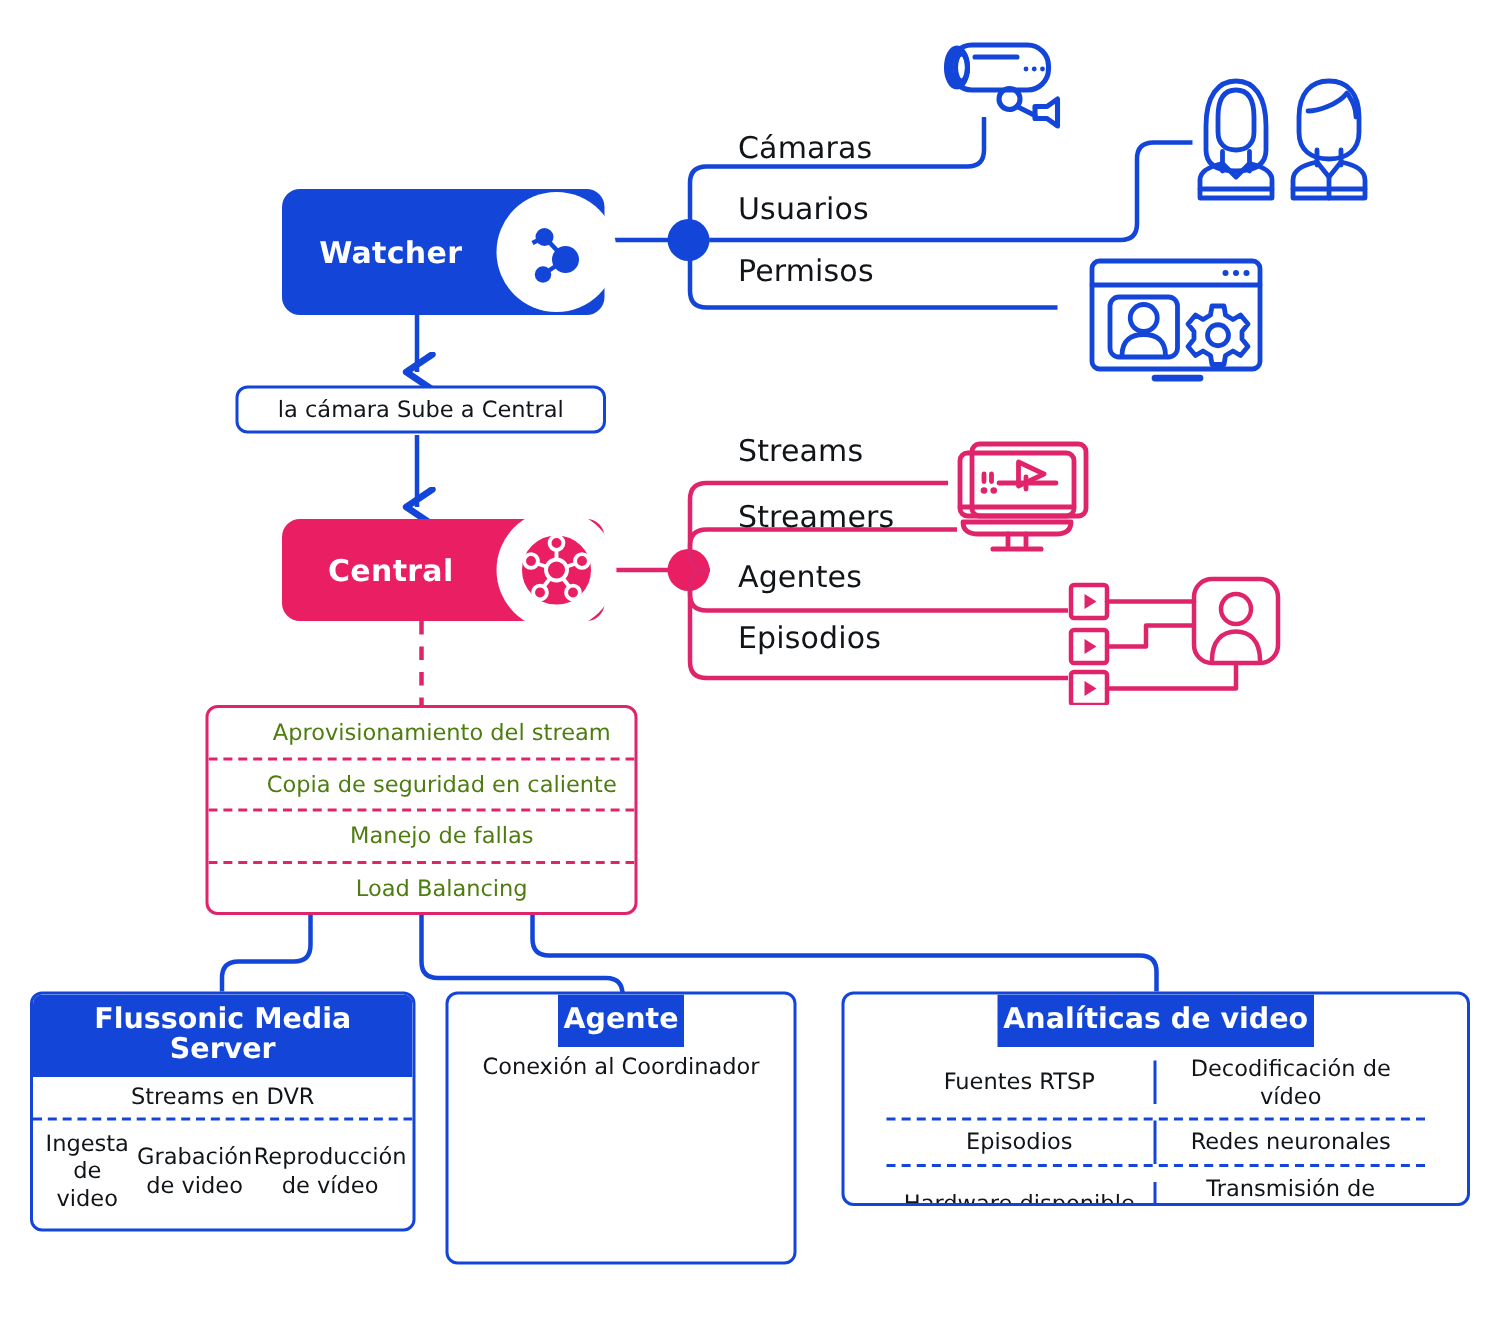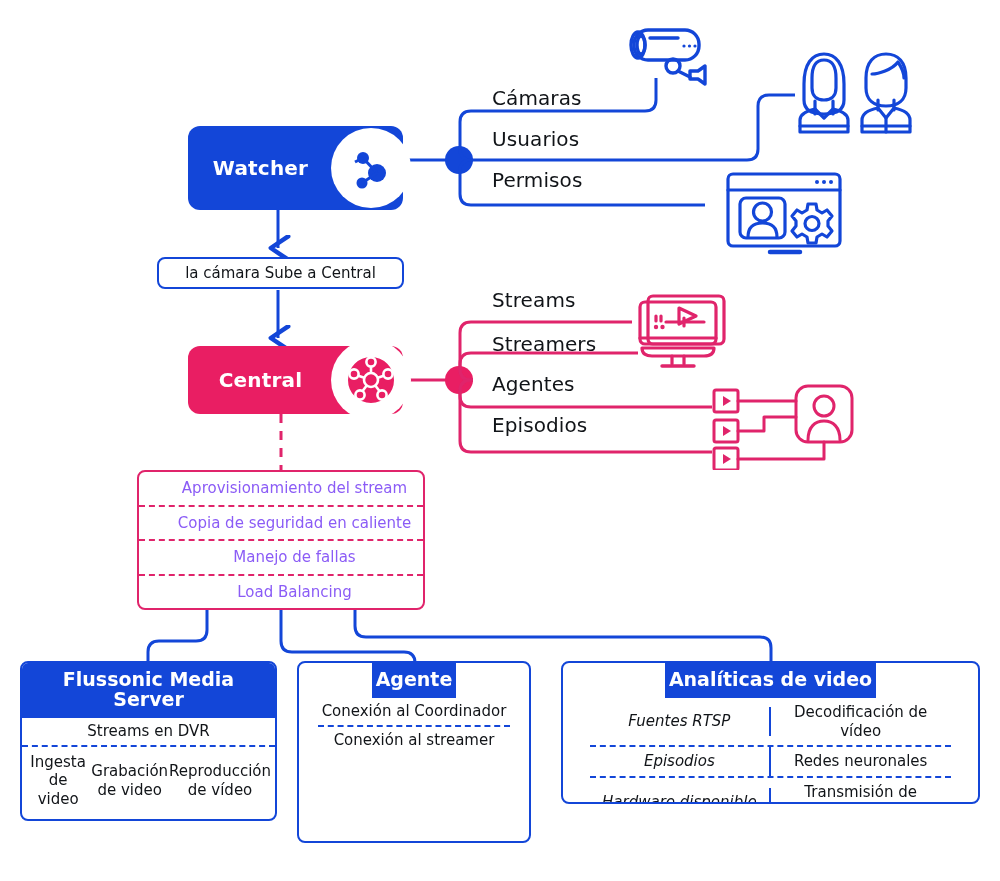--- a/index.html
+++ b/index.html
@@ -49,21 +49,21 @@
 
   
   .feature-box{
     position:absolute;left:137px;top:470px;width:288px;height:140px;
     border:2px solid #E0246B;border-radius:8px;background:#fff;
     box-sizing:border-box;display:flex;flex-direction:column;
     overflow:hidden;
   }
   .feature-box .frow{
     flex:1;display:flex;align-items:center;justify-content:center;
-    font-size:15px;color:#8b5cf6;padding-left:27px;
+    font-size:15px;color:#4d7c0f;padding-left:27px;
   }
   .feature-box .frow + .frow{border-top:2px dashed #E0246B;}
 
   
   .card{
     position:absolute;border:2px solid #1346D8;border-radius:8px;
     background:#fff;box-sizing:border-box;overflow:hidden;
     display:flex;flex-direction:column;align-items:center;
   }
   .card-head{
@@ -79,21 +79,21 @@
   .card-body .crow + .crow{border-top:2px dashed #1346D8;}
   .crow.multi{gap:1px;padding:6px 4px 9px;}
 
   
   .card-body.two-col .crow{padding:0;}
   .card-body.two-col .cell{
     flex:1 1 50%;display:flex;align-items:center;justify-content:center;
     padding:5px 4px;font-size:15px;color:#111418;text-align:center;
     box-sizing:border-box;
   }
-  .card-body.two-col .cell.left{border-right:2px solid #1346D8;font-style:italic;}
+  .card-body.two-col .cell.left{border-right:2px solid #1346D8;}
 
   .card-fms{left:20px;top:661px;width:257px;height:160px;}
   .card-agent{left:297px;top:661px;width:234px;height:182px;}
   .card-analytics{left:561px;top:661px;width:419px;height:143px;}
 
   
   .icon{position:absolute;}
 </style>
 </head>
 <body>
@@ -312,23 +312,20 @@
       </div>
     </div>
   </div>
 
   <div class="card card-agent">
     <div class="card-head">Agente</div>
     <div class="card-body">
       <div class="crow">
         <span>Conexión al Coordinador</span>
       </div>
-      <div class="crow">
-        <span>Conexión al streamer</span>
-      </div>
     </div>
   </div>
 
   <div class="card card-analytics">
     <div class="card-head">Analíticas de video</div>
     <div class="card-body two-col">
       <div class="crow">
         <div class="cell left">Fuentes RTSP</div>
         <div class="cell">Decodificación de vídeo</div>
       </div>

